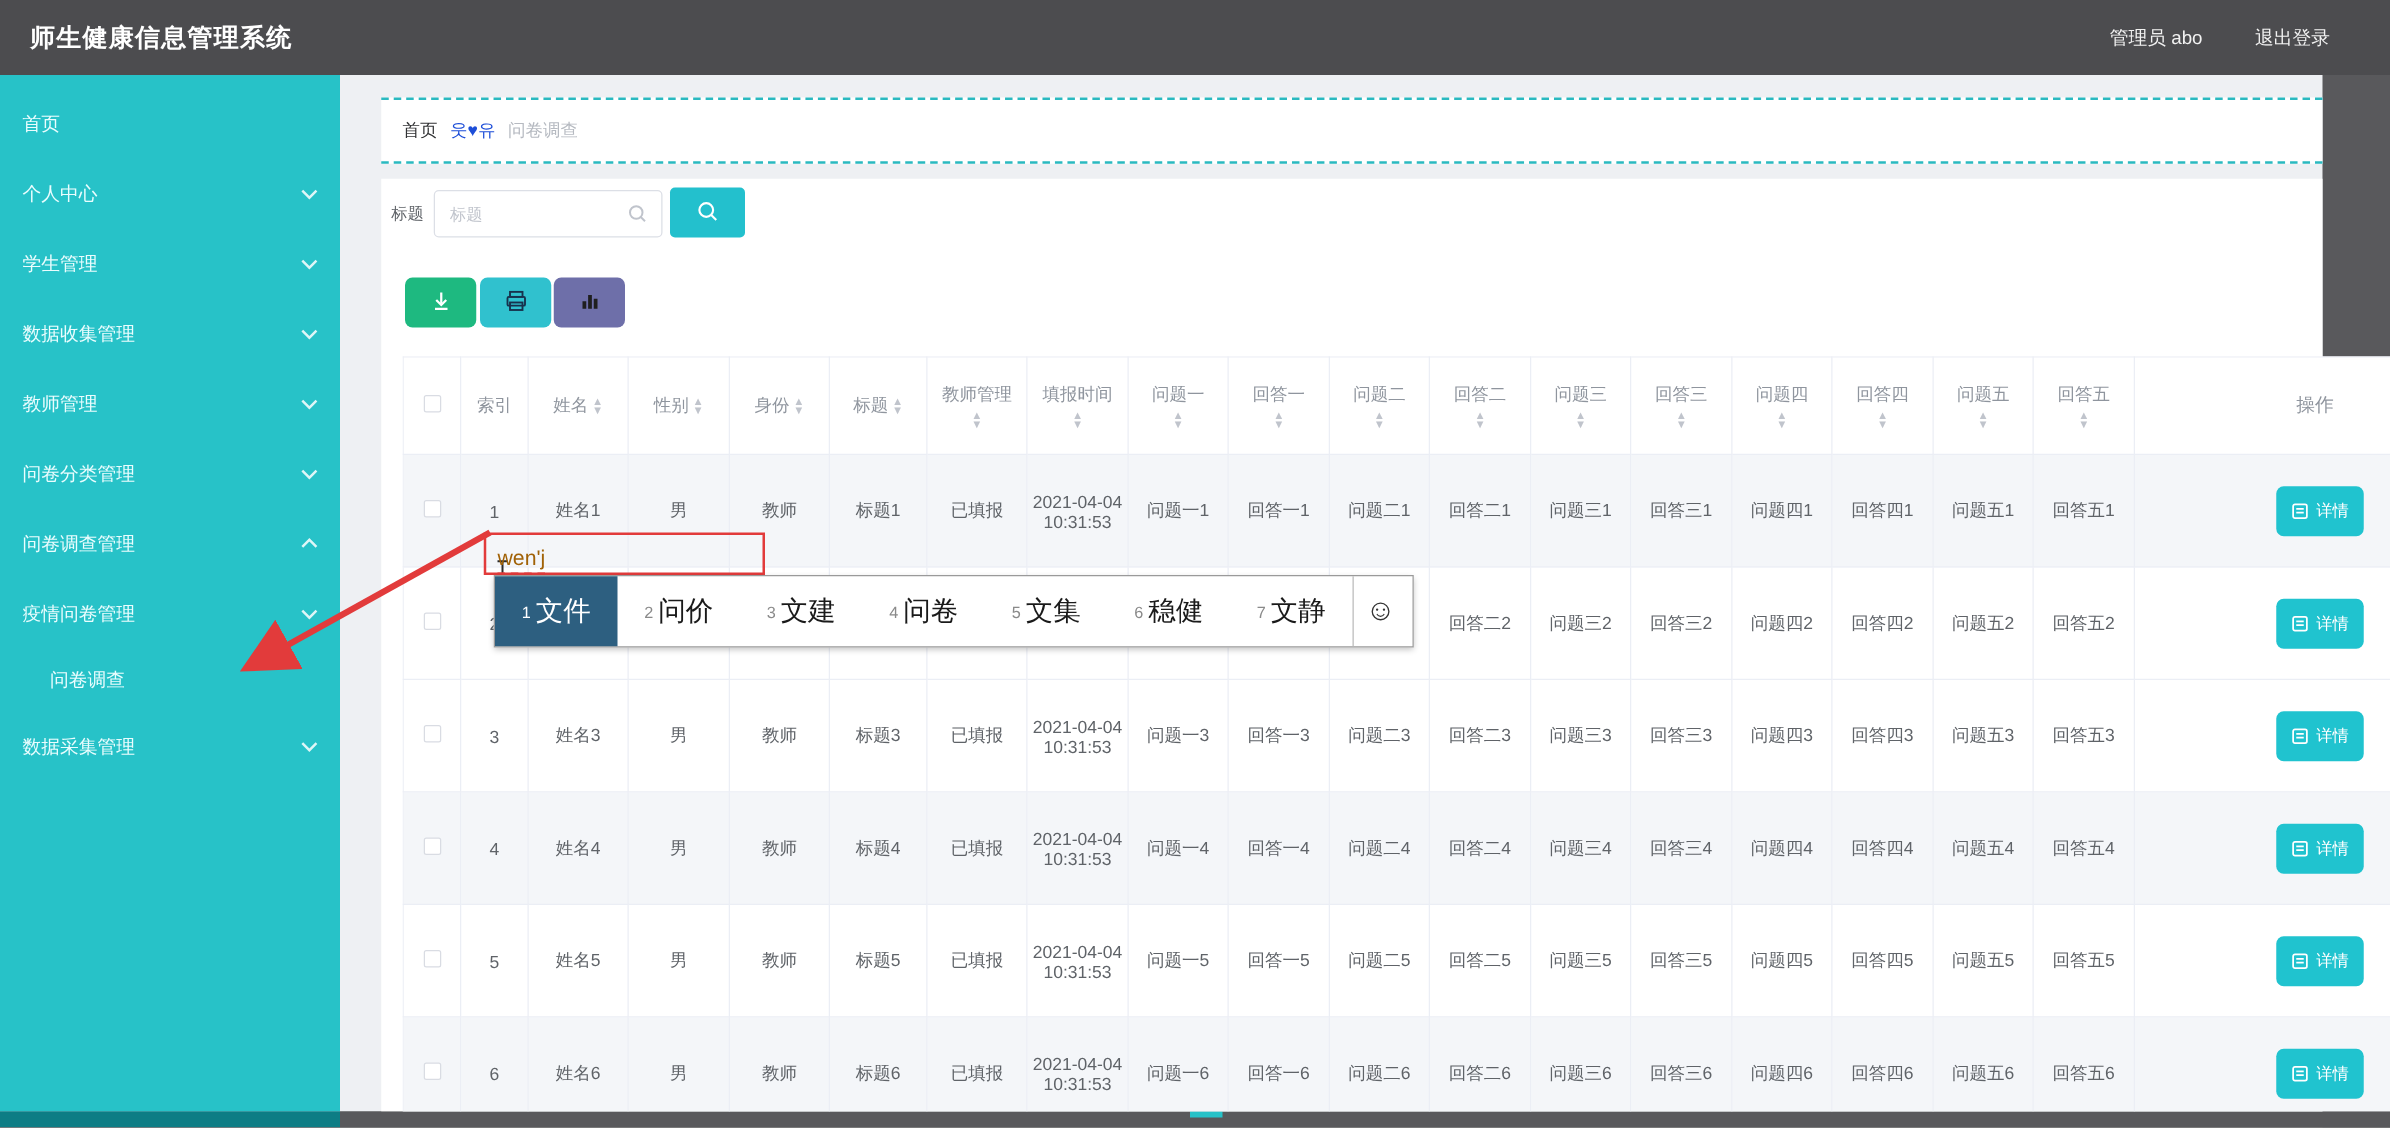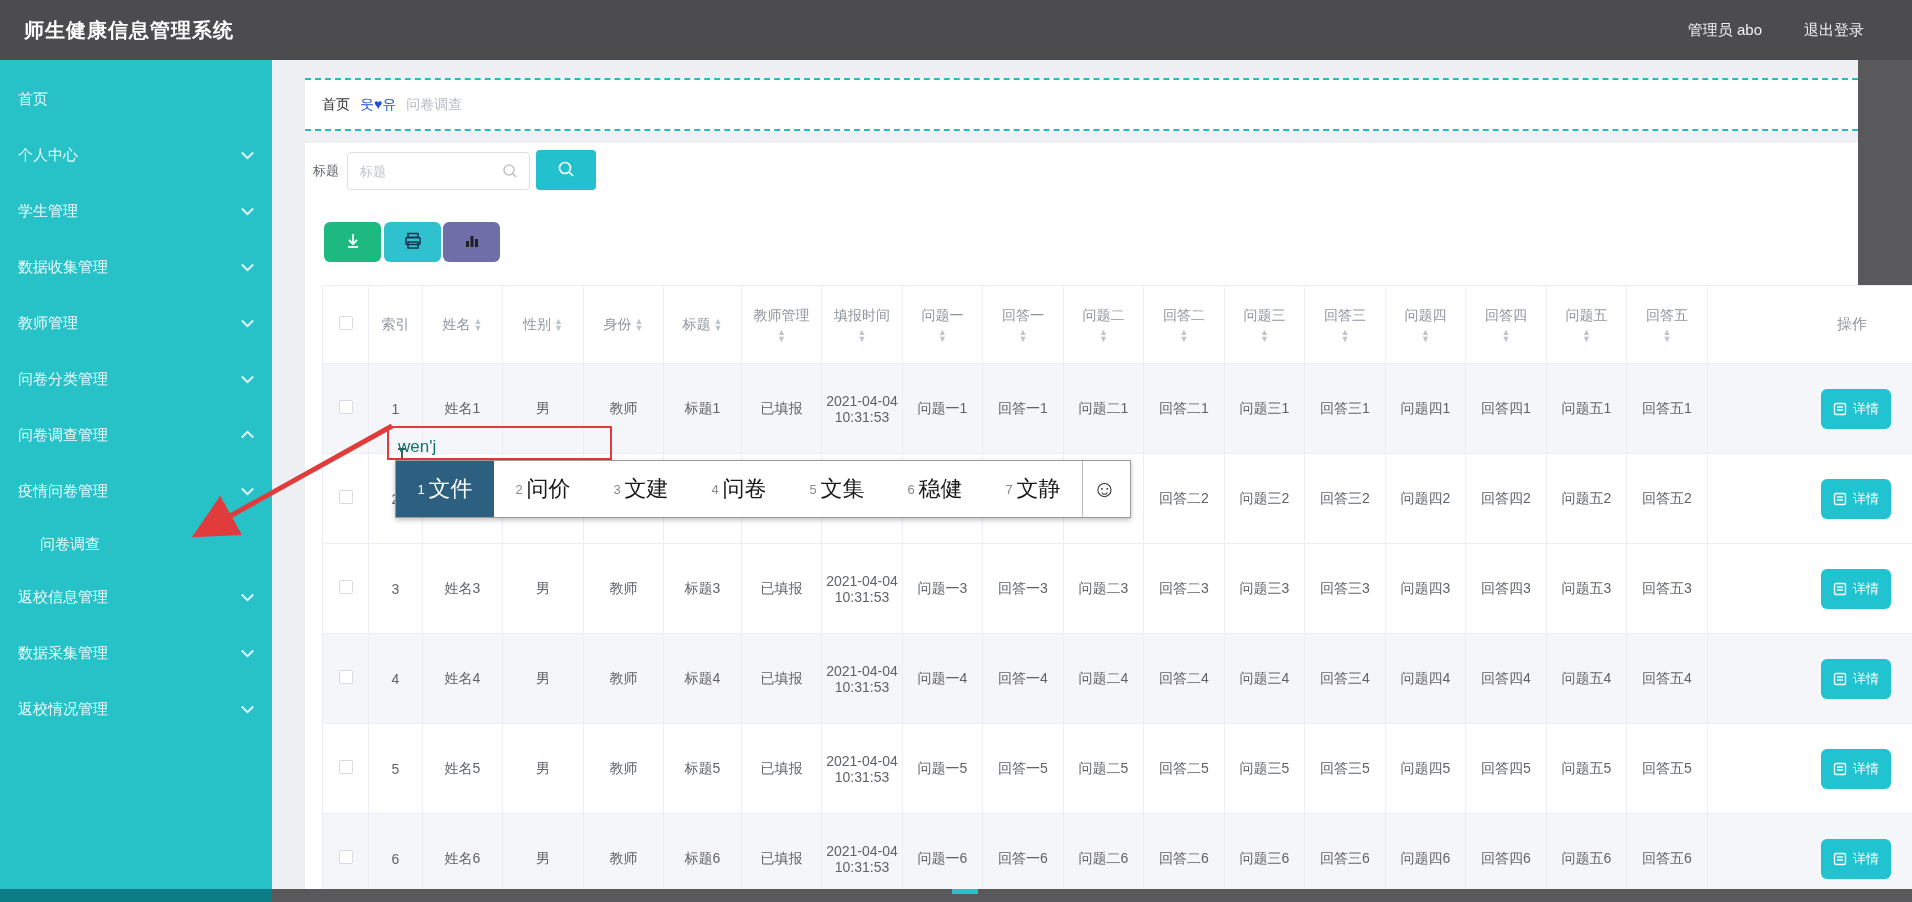--- a/index.html
+++ b/index.html
@@ -65,21 +65,21 @@
   .caret.below { display:block; margin:4px auto 0; }
   .cbx { display:inline-block; width:14px; height:14px; border:1px solid #d9dce3; border-radius:2px; background:#fff; cursor:pointer; }
   .detail-btn { display:flex; align-items:center; gap:6px; margin-left:109px;
     width:70px; height:40px; background:#20c3cf; border:none; border-radius:6px;
     color:#fff; font-size:13px; padding-left:12px; cursor:pointer; white-space:nowrap; }
   .th-action { text-align:left !important; padding-left:129px !important; font-size:15px !important; }
   
   .overlay-svg { position:absolute; left:0; top:0; width:1912px; height:902px; pointer-events:none; }
   .red-rect { position:absolute; left:387px; top:426px; width:225px; height:34px;
     border:2px solid #e23b3b; pointer-events:none; }
-  .ime-comp { position:absolute; left:398px; top:437px; color:#0f766e; font-size:17px;
+  .ime-comp { position:absolute; left:398px; top:437px; color:#a16207; font-size:17px;
     border-bottom:2px dashed #e03a3a; padding-bottom:1px; pointer-events:none;text-align:right; }
   .ime-bar { position:absolute; left:395px; top:460px; width:736px; height:58px; background:#fff;
     border:1px solid #9a9a9a; box-shadow:0 2px 5px rgba(0,0,0,.25); display:flex; align-items:stretch; }
   .cand { display:flex; align-items:center; justify-content:center; gap:4px; width:98px; cursor:pointer; }
   .cand .num { font-size:13px; color:#8a8a8a; }
   .cand .txt { font-size:22px; color:#1a1a1a; }
   .cand.sel { background:#2d5f80; }
   .cand.sel .num, .cand.sel .txt { color:#fff; }
   .ime-smiley { width:44px; display:flex; align-items:center; justify-content:center;
     border-left:1px solid #bbb; font-size:24px; color:#333; cursor:pointer; }
@@ -126,29 +126,21 @@
         <span class="chev up"></span>
       </div>
       <div class="side-item">
         <span>疫情问卷管理</span>
         <span class="chev down"></span>
       </div>
       <div class="side-item sub">
         <span>问卷调查</span>
       </div>
       <div class="side-item">
-        <span>返校信息管理</span>
-        <span class="chev down"></span>
-      </div>
-      <div class="side-item">
         <span>数据采集管理</span>
-        <span class="chev down"></span>
-      </div>
-      <div class="side-item">
-        <span>返校情况管理</span>
         <span class="chev down"></span>
       </div>
     </div>
 
   <div class="right-gutter"></div>
   <div class="bottom-strip"></div>
   <div class="bottom-strip-side"></div>
   <div class="bottom-dash"></div>
 
   <div class="crumb-card">

